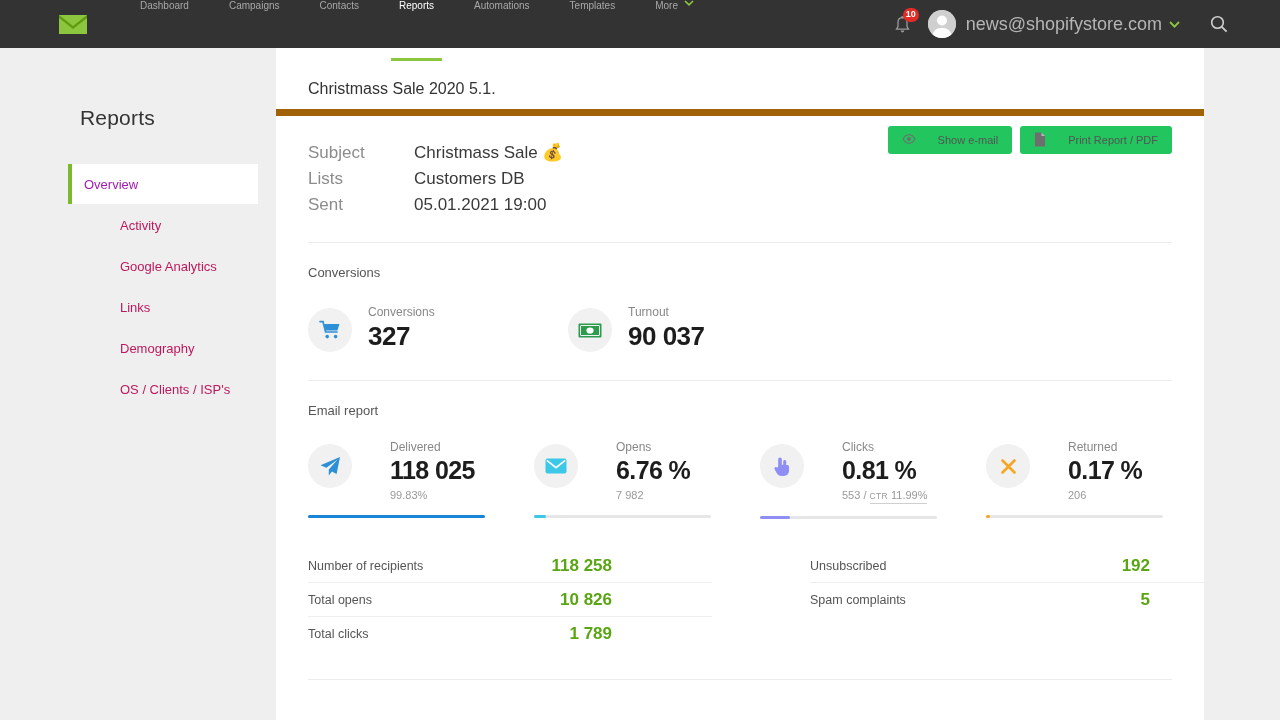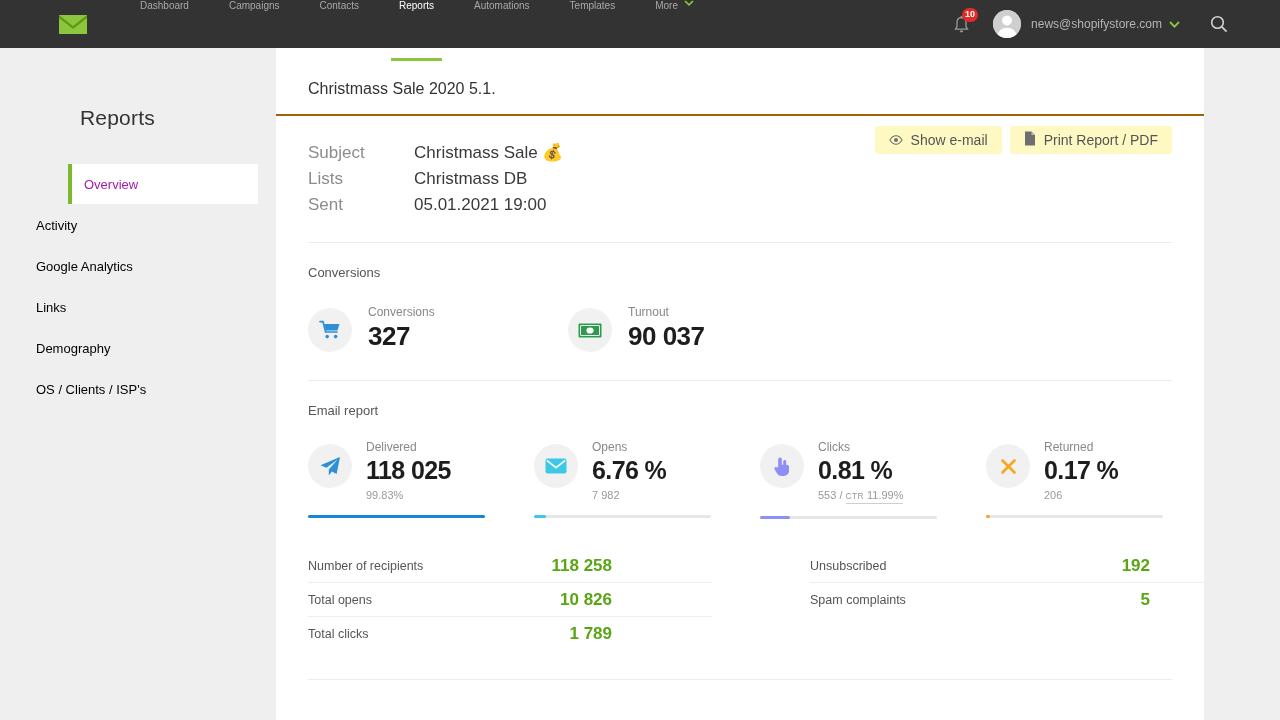--- a/index.html
+++ b/index.html
@@ -35,77 +35,77 @@
   .nav-item.active { color: #ffffff; }
   .nav-item.active::after {
     content: ""; position: absolute; left: 12px; right: 12px; bottom: 0;
     height: 3px; background: #8cc63e;
   }
   .nav-item .caret { margin-left: 6px; display: inline-flex; }
   .nav-right {
     margin-left: auto; display: flex; align-items: center;
     margin-right: 52px; gap: 0px;
   }
-  .bell-wrap { position: relative; width: 22px; height: 24px; margin-right: 18px; cursor: pointer; }
+  .bell-wrap { position: relative; width: 22px; height: 24px; margin-right: 12px; cursor: pointer; }
   .badge {
     position: absolute; top: -4px; left: 9px;
     background: #e02b27; color: #fff;
     font-size: 9px; line-height: 13px; height: 14px; min-width: 16px;
     border-radius: 8px; text-align: center; padding: 0 3px;
     font-weight: bold;
   }
   .avatar {
     width: 28px; height: 28px; border-radius: 50%;
     background: #d8d8d8; overflow: hidden;
     display: flex; align-items: flex-end; justify-content: center;
     margin-right: 10px; cursor: pointer;
   }
-  .user-email { color: #b5b5b5; font-size: 12px; cursor: pointer; }
+  .user-email { color: #b5b5b5; font-size: 18px; cursor: pointer; }
   .user-caret { margin-left: 7px; display: inline-flex; vertical-align: middle; }
   .search-btn { margin-left: 30px; cursor: pointer; display: flex; }
 
   
   .page { display: flex; height: 672px; }
   .sidebar { width: 276px; padding: 58px 0 0 0; flex: none; }
   .sidebar h1 {
     font-size: 21px; font-weight: normal; color: #333;
     margin: 0 0 34px 80px; letter-spacing: .2px;
   }
   .side-item {
     height: 40px; display: flex; align-items: center;
-    padding-left: 36px; font-size: 13px; color: #000000;
+    padding-left: 120px; font-size: 13px; color: #be185d;
     margin-bottom: 1px; cursor: pointer; position: relative;
   }
   .side-item.active {
     background: #ffffff; color: #a21caf;
     margin-left: 68px; padding-left: 12px;
     border-left: 4px solid #7cb92c; width: 190px;
   }
 
   
   .card {
     background: #ffffff; width: 928px; flex: none;
     min-height: 672px;
   }
   .card-title {
     font-size: 16px; color: #333; padding: 32px 0 0 32px;
-    height: 68px; border-bottom: 2px solid #a16207;
+    height: 68px; border-bottom: 7px solid #a16207;
   }
   .section { padding: 0 32px; }
 
   .meta { padding-top: 24px; position: relative; }
   .meta-row { display: flex; font-size: 17px; line-height: 26px; }
   .meta-label { width: 106px; color: #8c8c8c; }
   .meta-value { color: #3a3a3a; }
 
   .actions { position: absolute; right: 0; top: 10px; display: flex; gap: 8px; }
   .btn {
-    background: #fef9c3; border: none; border-radius: 3px;
-    height: 28px; display: flex; align-items: center; gap: 8px;
-    padding: 0 14px; font-size: 14px; color: #555; cursor: pointer;
+    background: #22c55e; border: none; border-radius: 3px;
+    height: 28px; display: flex; align-items: center; gap: 22px;
+    padding: 0 14px; font-size: 11px; color: #555; cursor: pointer;
     font-family: "Liberation Sans", sans-serif; white-space: nowrap;
   }
 
   .divider { height: 1px; background: #ececec; margin: 24px 32px 0 32px; }
 
   .sec-title { font-size: 13px; color: #555; padding: 22px 0 0 0; }
 
   
   .tiles { display: flex; padding-top: 24px; }
   .tile { display: flex; align-items: flex-start; width: 240px; }
@@ -115,21 +115,21 @@
     background: #f1f1f1; display: flex; align-items: center; justify-content: center;
     flex: none; margin-top: 4px;
   }
   .tile-txt { margin-left: 16px; }
   .tile-label { font-size: 12px; color: #888; line-height: 16px; }
   .tile-value { font-size: 26px; color: #1d1d1d; font-weight: bold; letter-spacing: -.5px; line-height: 32px; }
 
   
   .stats { display: flex; padding-top: 22px; padding-bottom: 4px; }
   .stat { width: 226px; flex: none; }
-  .stat-top { display: flex; align-items: flex-start; }
+  .stat-top { display: flex; align-items: flex-start; gap: 24px; }
   .stat-txt { margin-left: 14px; }
   .stat-label { font-size: 12px; color: #888; line-height: 15px; }
   .stat-value { font-size: 25px; font-weight: bold; color: #1d1d1d; line-height: 31px; letter-spacing: -.6px; }
   .stat-sub { font-size: 11px; color: #999; line-height: 16px; margin-top: 1px; }
   .stat-sub .ctr { font-size: 8.5px; letter-spacing: .3px; }
   .stat-sub .uline { border-bottom: 1px solid #cfcfcf; padding-bottom: 2px; }
   .bar { height: 3px; background: #e6e6e6; border-radius: 2px; margin-top: 12px; width: 177px; }
   .bar-fill { height: 3px; border-radius: 2px; }
 
   
@@ -248,21 +248,21 @@
 
     <div class="section">
       <div class="meta">
         <div id="meta-rows">
             <div class="meta-row">
               <span class="meta-label">Subject</span>
               <span class="meta-value">Christmass Sale 💰</span>
             </div>
             <div class="meta-row">
               <span class="meta-label">Lists</span>
-              <span class="meta-value">Christmass DB</span>
+              <span class="meta-value">Customers DB</span>
             </div>
             <div class="meta-row">
               <span class="meta-label">Sent</span>
               <span class="meta-value">05.01.2021 19:00</span>
             </div>
           </div>
         <div class="actions">
           <button class="btn">
             <span>
               <svg width="14" height="10" viewBox="0 0 14 10">

